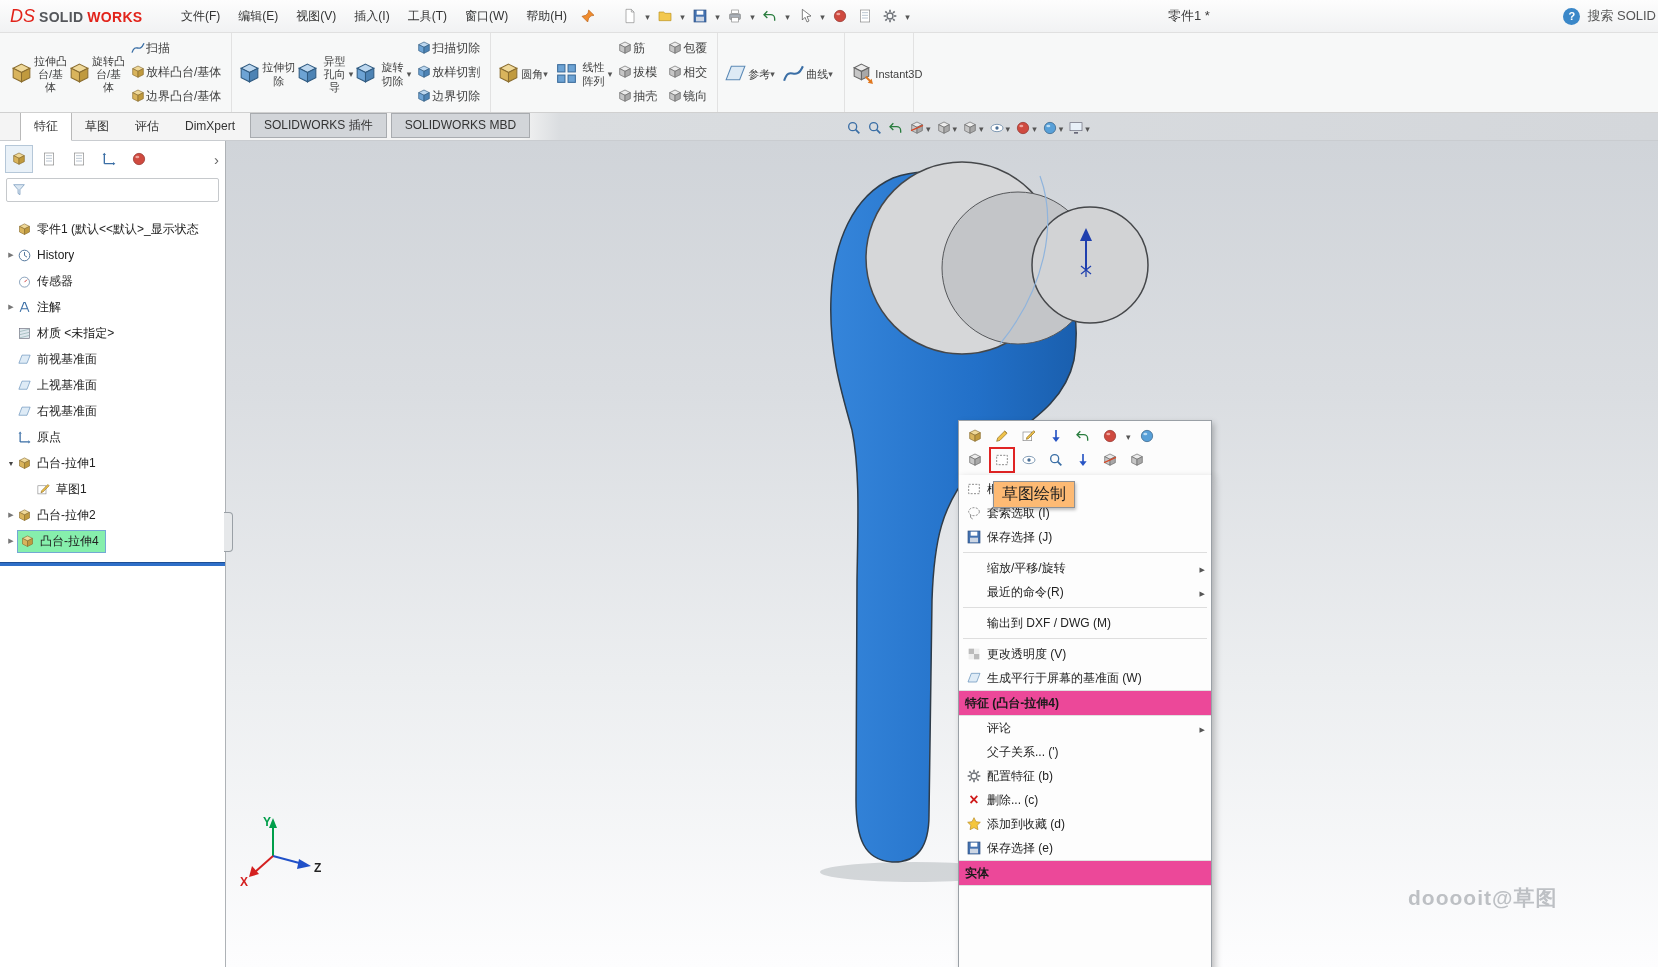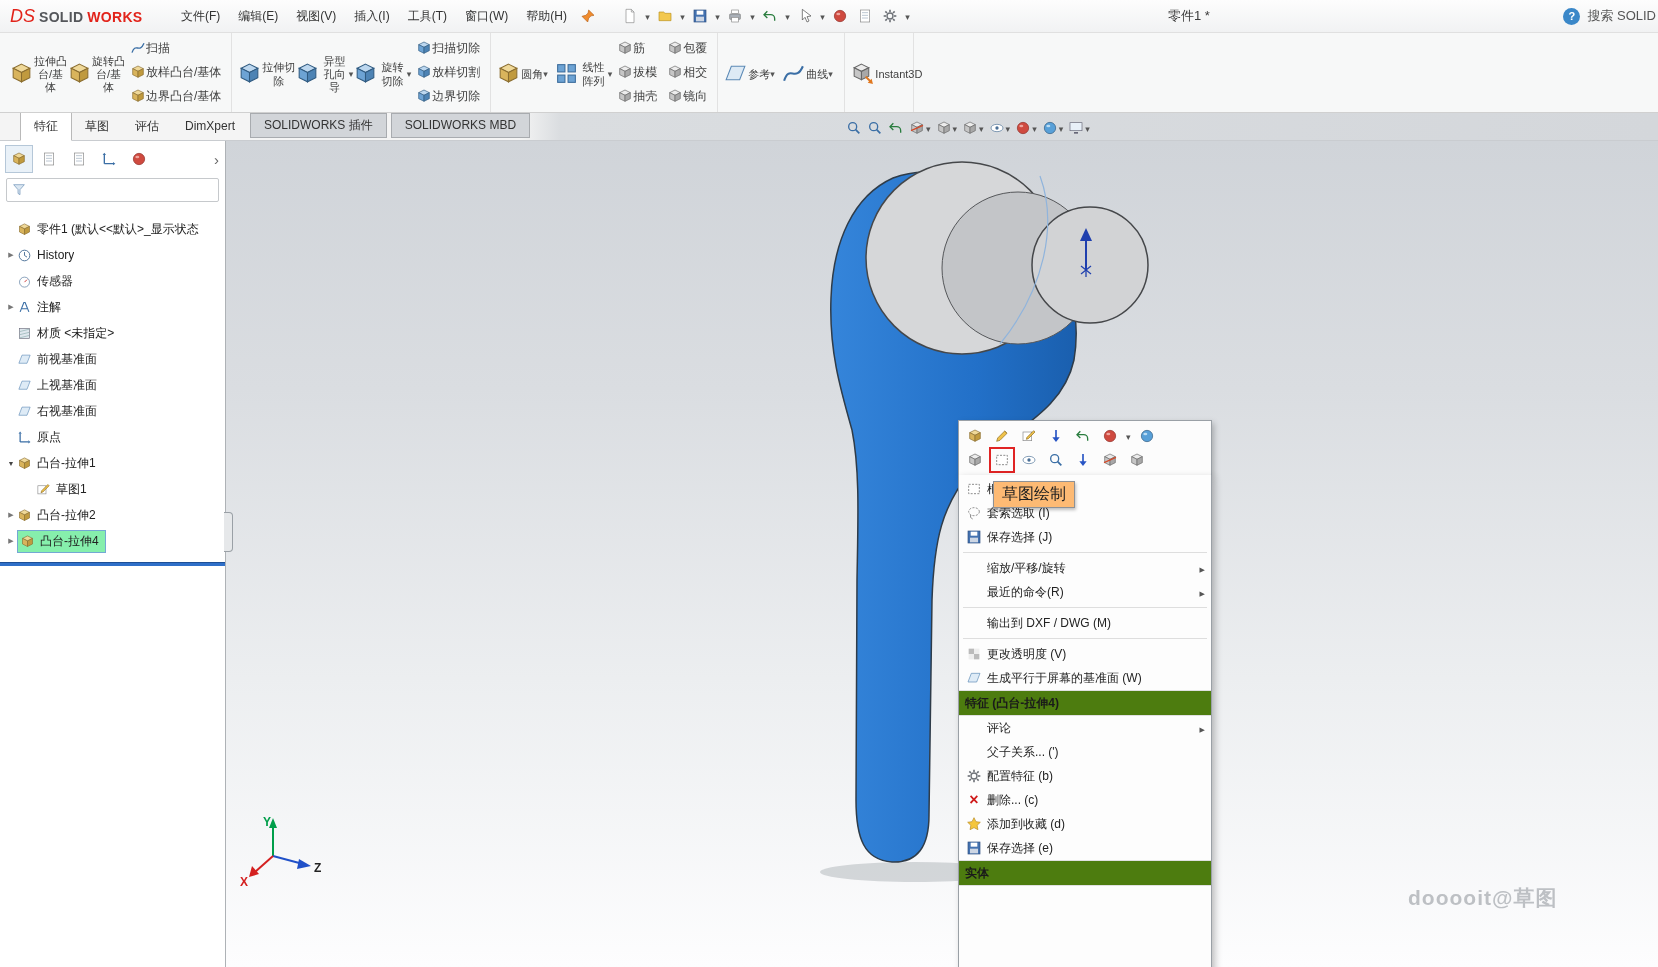--- a/index.html
+++ b/index.html
@@ -87,21 +87,21 @@
             border:1px solid #9aa0a6;border-top:none;box-shadow:3px 3px 7px rgba(0,0,0,.25);
             padding:2px 0 120px 0;z-index:8}
   .cmi{display:flex;align-items:center;height:24px;padding:0 6px 0 4px;color:#222}
   .cmi-ic{width:22px;flex:none;display:flex;align-items:center;justify-content:center}
   .cmi-label{flex:1;padding-left:2px;white-space:nowrap}
   .cmi-arrow{width:10px;flex:none;text-align:right}
   .cmi-arrow::before{content:"▶";font-size:7px;color:#555}
   .red-x::before{content:"×";color:#cf1a1a;font-weight:bold;font-size:16px;line-height:1}
   .cmsep{border-top:1px solid #dedede;margin:3px 4px}
   .cmh{display:flex;align-items:center;height:24px;padding:0 6px;font-weight:bold;color:#1a1a1a;
-       background:#4d7c0f;border-top:1px solid #e0e0e0;border-bottom:1px solid #e0e0e0;white-space:nowrap}
+       background:#ec4899;border-top:1px solid #e0e0e0;border-bottom:1px solid #e0e0e0;white-space:nowrap}
 </style>
 </head>
 <body>
 
 <svg style="position:absolute;width:0;height:0" aria-hidden="true">
 <defs>
 <symbol id="s-cube-gold" viewBox="0 0 24 24">
         <path d="M12 3 20 7 12 11 4 7Z" fill="#efd898" stroke="#8a6d2f"></path>
         <path d="M4 7v9l8 4v-9z" fill="#d9b45c" stroke="#8a6d2f"></path>
         <path d="M20 7v9l-8 4v-9z" fill="#c09a3e" stroke="#8a6d2f"></path>

